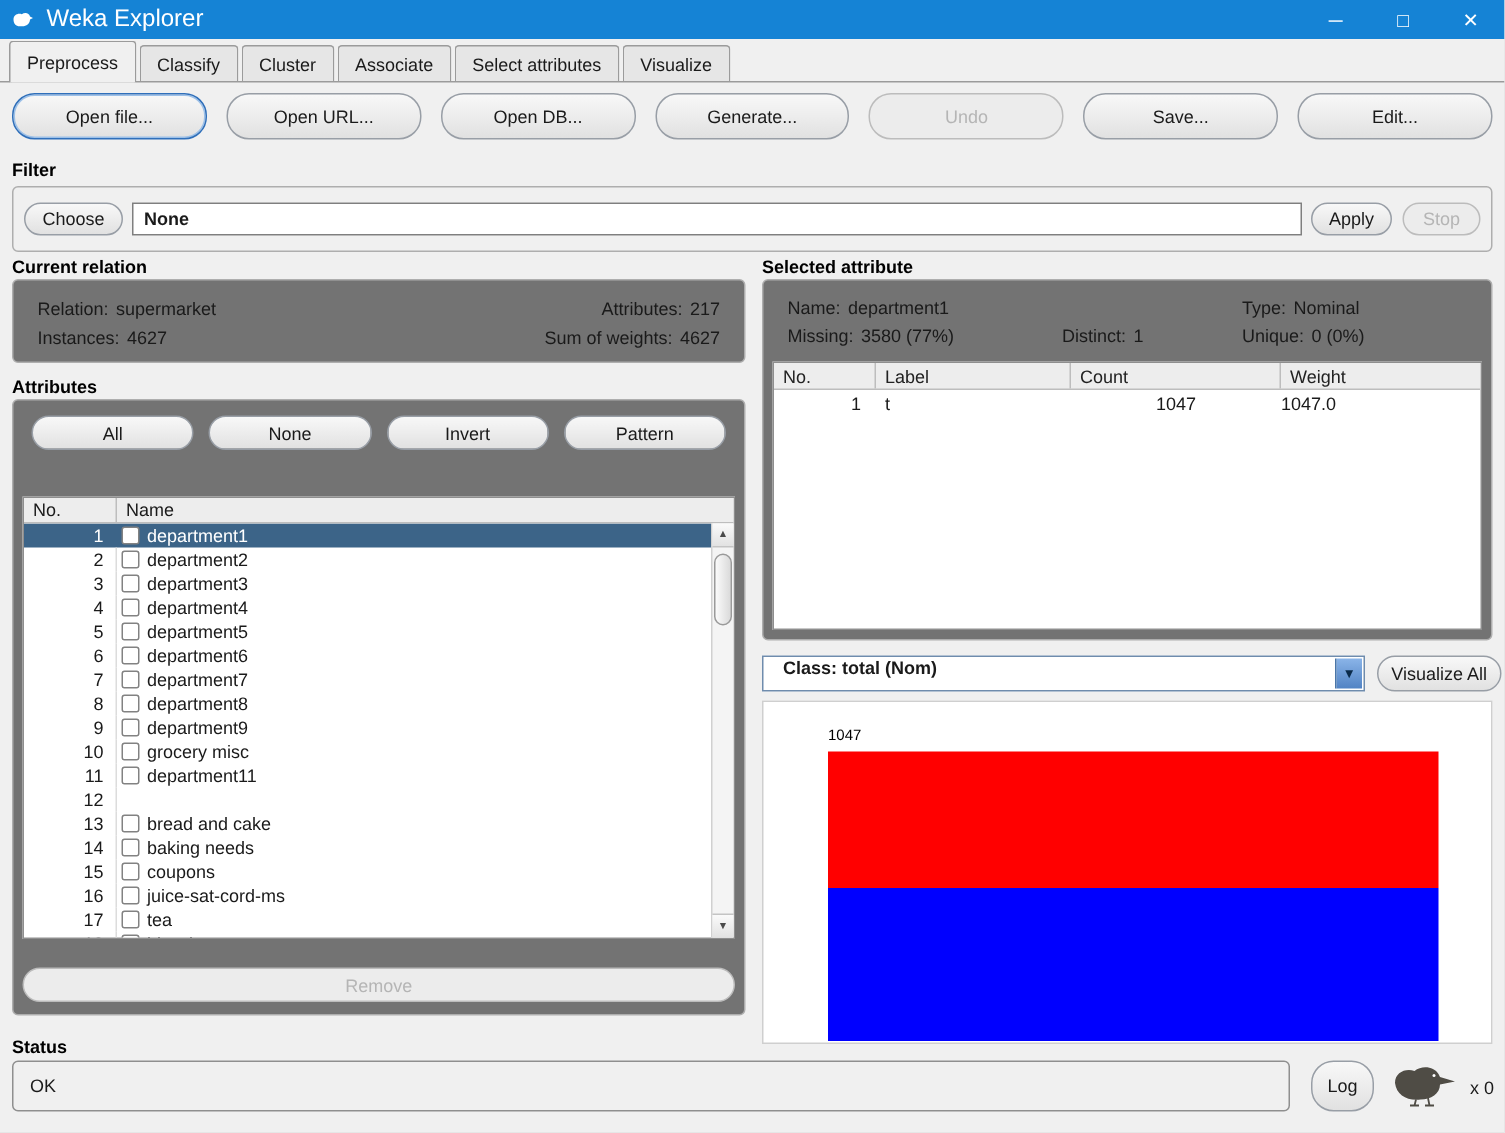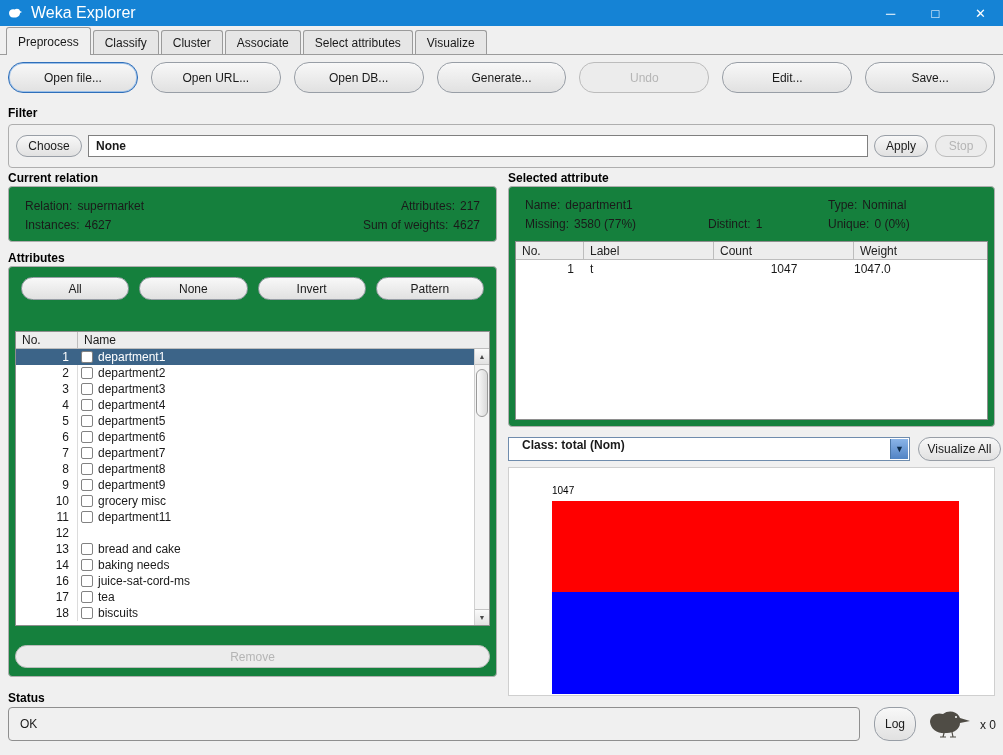--- a/index.html
+++ b/index.html
@@ -29,21 +29,21 @@
   .sec-title { position:absolute; font-weight:bold; color:#000; }
 
   
   .filter-box { position:absolute; top:124px; left:8px; width:987px; height:44px; border:1px solid #aeaeae; border-radius:4px; display:flex; align-items:center; padding:0 7px; }
   .choose-btn { width:66px; height:22px; }
   .filter-field { flex:1; height:22px; margin:0 6px; background:#fff; border:1px solid #7f7f7f; display:flex; align-items:center; padding-left:7px; font-weight:bold; }
   .apply-btn { width:54px; height:22px; }
   .stop-btn { width:52px; height:22px; margin-left:7px; }
 
   
-  .panel { position:absolute; border:1px solid #aeaeae; border-radius:4px; background:#15803d; }
+  .panel { position:absolute; border:1px solid #aeaeae; border-radius:4px; background:#737373; }
   .cr-panel { top:186px; left:8px; width:489px; height:56px; padding:9px 16px 0; }
   .cr-row { display:flex; height:19px; align-items:center; }
   .cr-row .left { flex:1; }
   .lbl { color:#1a1a1a; }
   .val { margin-left:5px; }
 
   .sa-panel { top:186px; left:508px; width:487px; height:241px; }
   .sa-stats { padding:8px 16px 0; }
   .sa-row-stats { display:flex; height:19px; align-items:center; }
   .sa-row-stats .f1 { flex:1; }
@@ -145,22 +145,22 @@
         <span>Visualize</span>
       </div>
   </div>
 
   <div class="toolbar">
     <div class="btn focused">Open file...</div>
     <div class="btn">Open URL...</div>
     <div class="btn">Open DB...</div>
     <div class="btn">Generate...</div>
     <div class="btn disabled">Undo</div>
+    <div class="btn">Save...</div>
     <div class="btn">Edit...</div>
-    <div class="btn">Save...</div>
   </div>
 
   <div class="sec-title" style="top:106px; left:8px;">Filter</div>
   <div class="filter-box">
     <div class="btn choose-btn">Choose</div>
     <div class="filter-field">
         <span>None</span>
       </div>
     <div class="btn apply-btn">Apply</div>
     <div class="btn stop-btn disabled">Stop</div>
@@ -311,20 +311,27 @@
             </div>
           </div>
           <div class="list-row">
             <div class="cell-no">14</div>
             <div class="cell-name">
               <span class="checkbox"></span>
               <span>baking needs</span>
             </div>
           </div>
           <div class="list-row">
+            <div class="cell-no">15</div>
+            <div class="cell-name">
+              <span class="checkbox"></span>
+              <span>coupons</span>
+            </div>
+          </div>
+          <div class="list-row">
             <div class="cell-no">16</div>
             <div class="cell-name">
               <span class="checkbox"></span>
               <span>juice-sat-cord-ms</span>
             </div>
           </div>
           <div class="list-row">
             <div class="cell-no">17</div>
             <div class="cell-name">
               <span class="checkbox"></span>

